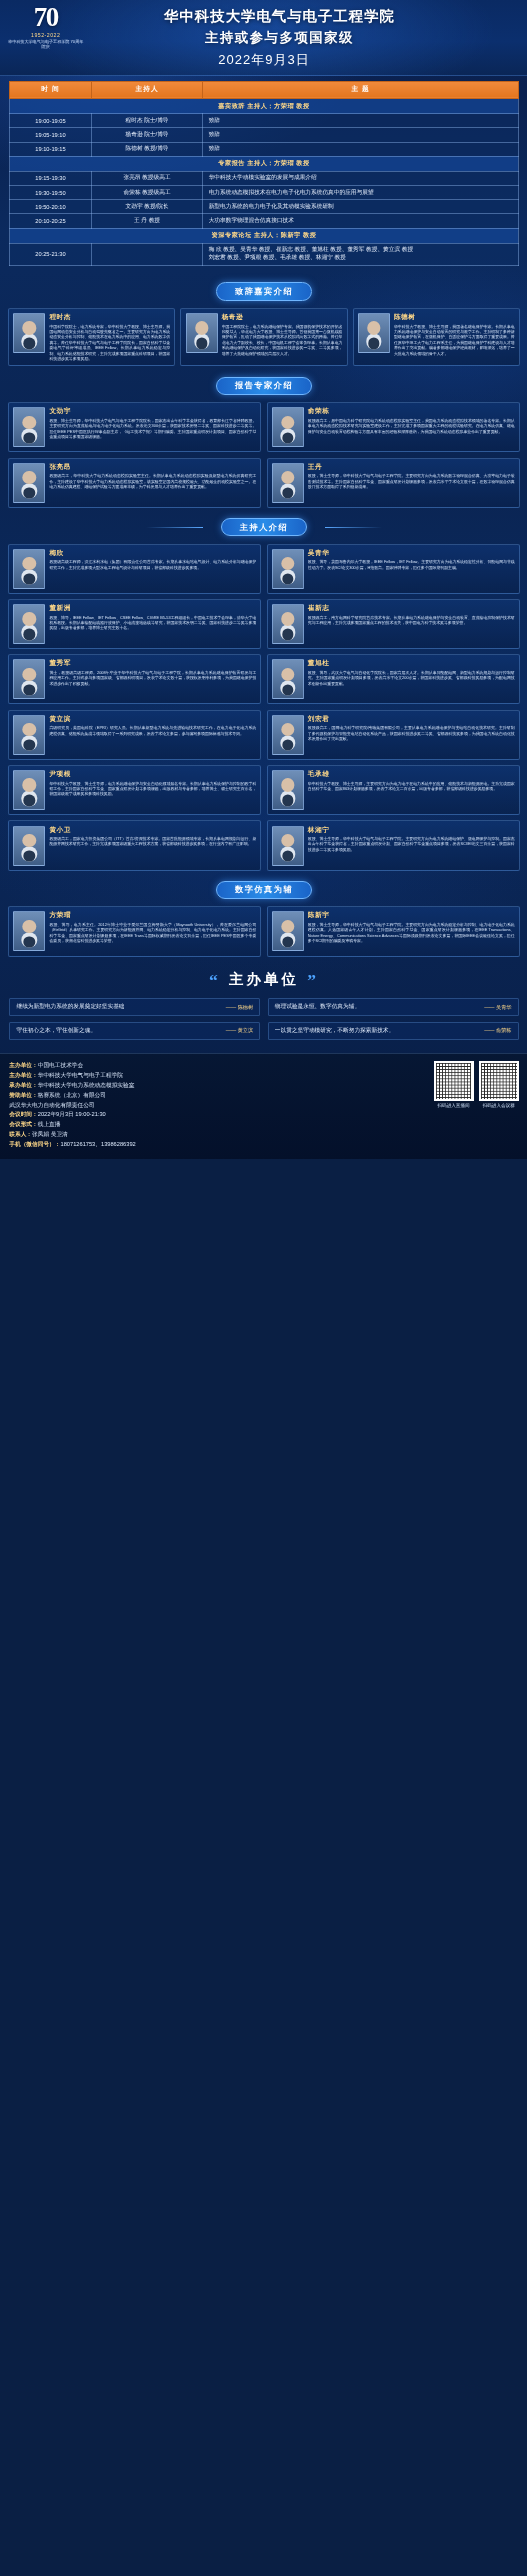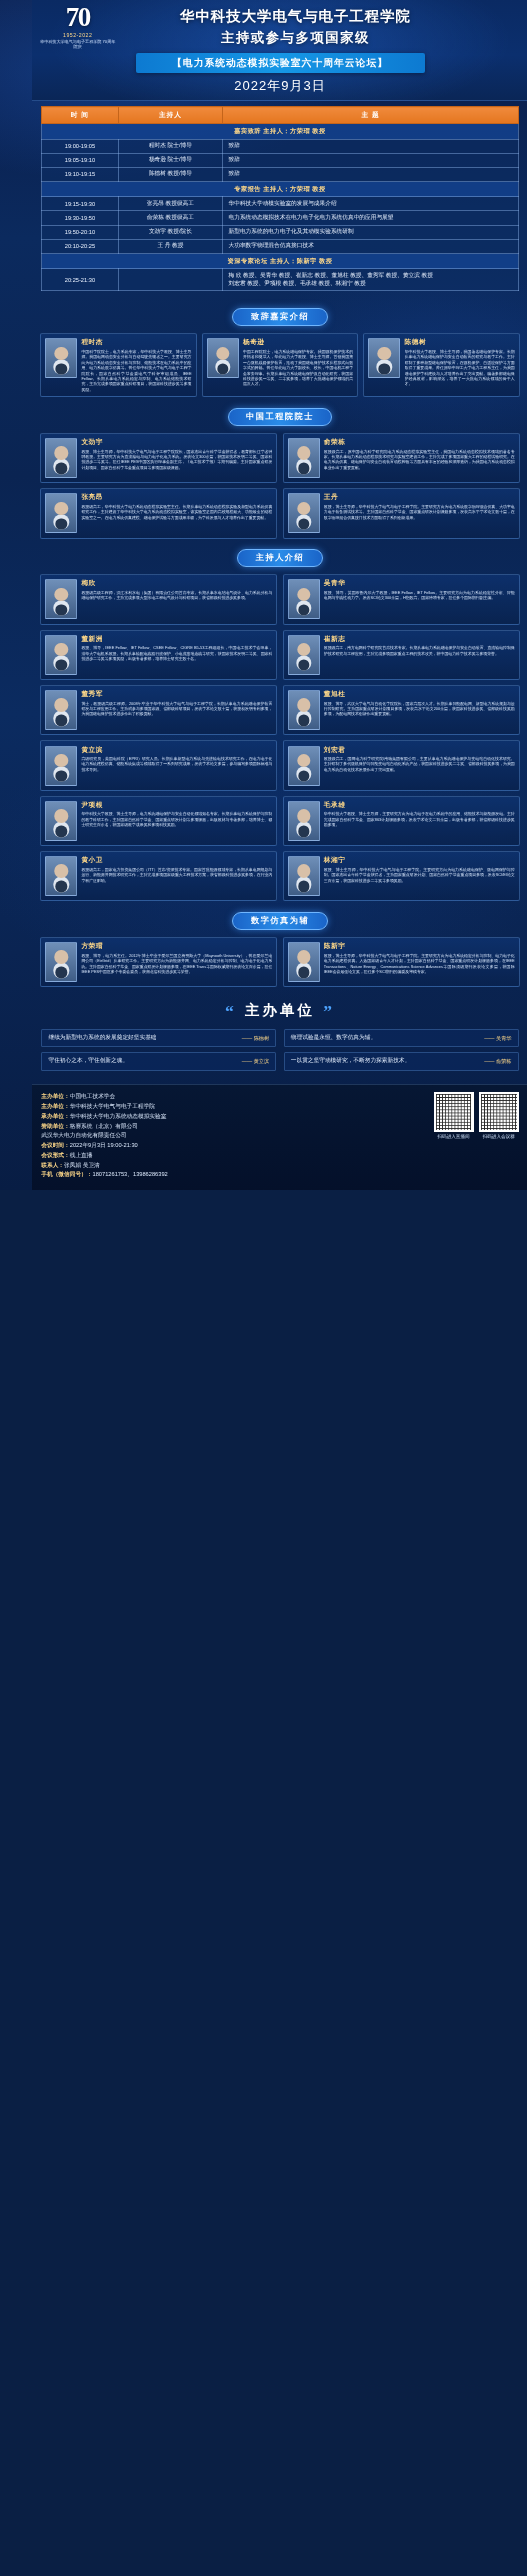--- a/index.html
+++ b/index.html
@@ -17,21 +17,21 @@
   }
   .page:before{
     content:"";
     position:absolute; inset:0;
     background:
       radial-gradient(ellipse 361px 155px at 20% 6%, rgba(30,90,190,.45), transparent 70%),
       radial-gradient(ellipse 309px 134px at 85% 30%, rgba(20,70,160,.35), transparent 70%),
       radial-gradient(ellipse 412px 206px at 50% 72%, rgba(15,60,140,.30), transparent 70%);
     pointer-events:none;
   }
-  .inner { position: relative; z-index: 2; margin-left: 32px; }
+  .inner { position: relative; z-index: 2; }
 
   
   .header {
     position:relative;
     padding: 7.2px 0 5.2px;
     background:
        radial-gradient(ellipse 319px 113px at 50% 40%, rgba(40,110,220,.40), transparent 72%),
        linear-gradient(180deg,#0a2a63 0%, #0b2f6e 55%, #0a2657 100%);
     border-bottom: 0.5px solid rgba(120,180,255,.25);
     text-align:center;
@@ -221,21 +221,20 @@
 <div class="inner">
 
   <div class="header">
     <div class="logo70">
       <div class="big">70</div>
       <div class="yr">1952-2022</div>
       <div class="sub">华中科技大学电气与电子工程学院 70周年院庆</div>
     </div>
     <div class="h-title">华中科技大学电气与电子工程学院</div>
     <div class="h-title2">主持或参与多项国家级</div>
-    <div class="h-bar">【电力系统动态模拟实验室六十周年云论坛】</div>
     <div class="h-date">2022年9月3日</div>
   </div>
 
   <div class="agenda">
     <table class="agenda-t">
       <thead>
         <tr>
           <th class="col1">时 间</th>
           <th class="col2">主持人</th>
           <th class="col3">主 题</th>
@@ -317,21 +316,21 @@
         <div class="card tall">
           <div class="photo"></div>
           <div class="pinfo">
             <div class="pname">陈德树</div>
             <div class="pbio">华中科技大学教授、博士生导师，我国著名继电保护专家。长期从事电力系统继电保护与安全自动装置的研究与教学工作。主持研制了多种新型继电保护装置，在微机保护、自适应保护等方面取得了重要成果。曾任原华中理工大学电力工程系主任，为我国继电保护学科建设与人才培养作出了突出贡献。编著多部继电保护经典教材，影响深远，培养了一大批电力系统领域的骨干人才。</div>
           </div>
         </div>
       </div>
 
   <div class="sec-banner">
-    <span class="pill">中国工程院院士</span>
+    <span class="pill">报告专家介绍</span>
   </div>
   <div class="people p2" id="report-grid">
         <div class="card">
           <div class="photo"></div>
           <div class="pinfo">
             <div class="pname">文劲宇</div>
             <div class="pbio">教授、博士生导师，华中科技大学电气与电子工程学院院长，国家杰出青年科学基金获得者，教育部长江学者特聘教授。主要研究方向为直流输电与电力电子化电力系统。发表论文300余篇，获国家技术发明二等奖、国家科技进步二等奖等。担任IEEE PES中国区执行理事会副主席，《电工技术学报》等期刊编委。主持国家重点研发计划项目、国家自然科学基金重点项目等多项国家级课题。</div>
           </div>
         </div>
         <div class="card">

